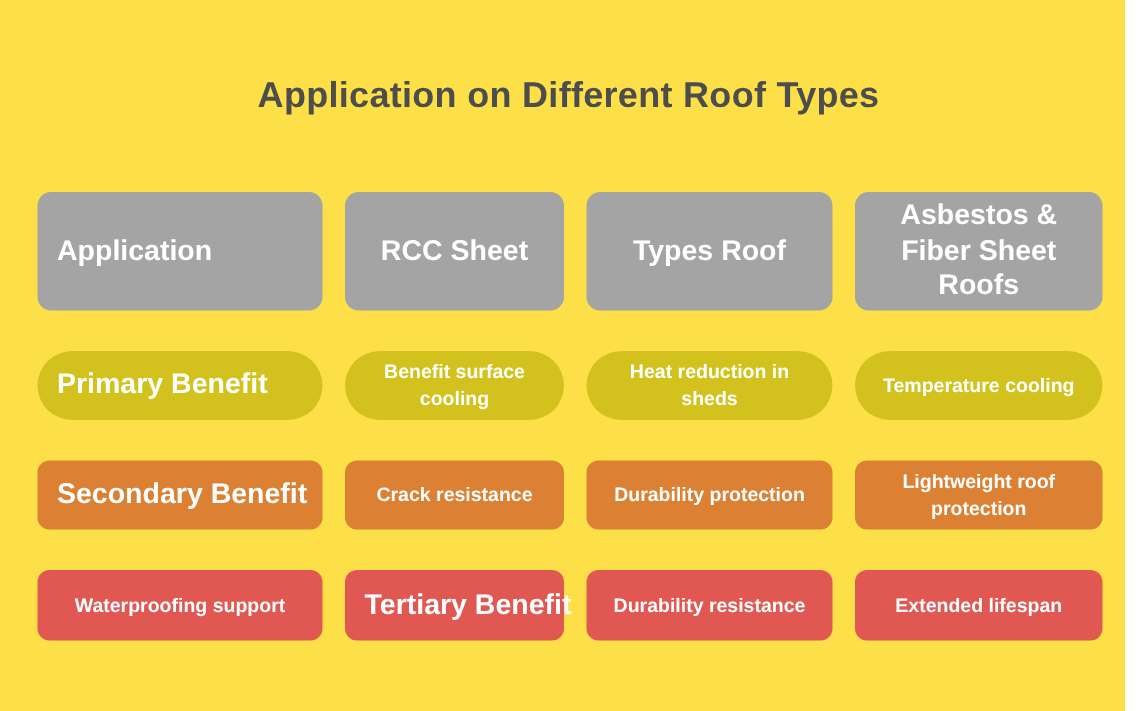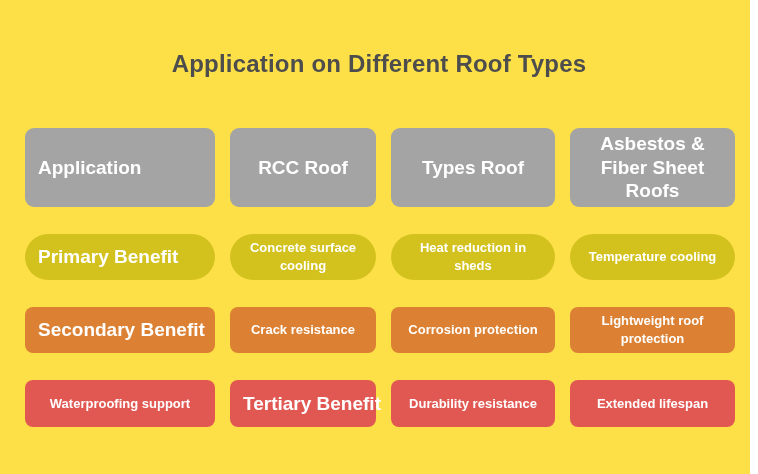--- a/index.html
+++ b/index.html
@@ -73,32 +73,32 @@
 </head>
 <body>
 
 <div class="canvas">
 
   <h1 class="title">Application on Different Roof Types</h1>
 
   <div class="grid">
 
     <div class="cell hdr label-col">Application</div>
-    <div class="cell hdr">RCC Roof</div>
+    <div class="cell hdr">RCC Sheet</div>
     <div class="cell hdr">Types Roof</div>
     <div class="cell hdr">Asbestos &amp; Fiber Sheet Roofs</div>
 
     <div class="cell primary label-col">Primary Benefit</div>
-    <div class="cell primary data">Concrete surface cooling</div>
+    <div class="cell primary data">Benefit surface cooling</div>
     <div class="cell primary data">Heat reduction in sheds</div>
     <div class="cell primary data">Temperature cooling</div>
 
     <div class="cell secondary label-col">Secondary Benefit</div>
     <div class="cell secondary data">Crack resistance</div>
-    <div class="cell secondary data">Corrosion protection</div>
+    <div class="cell secondary data">Durability protection</div>
     <div class="cell secondary data">Lightweight roof protection</div>
 
     <div class="cell tertiary data">Waterproofing support</div>
     <div class="cell tertiary label-col">Tertiary Benefit</div>
     <div class="cell tertiary data">Durability resistance</div>
     <div class="cell tertiary data">Extended lifespan</div>
 
   </div>
 </div>
 

